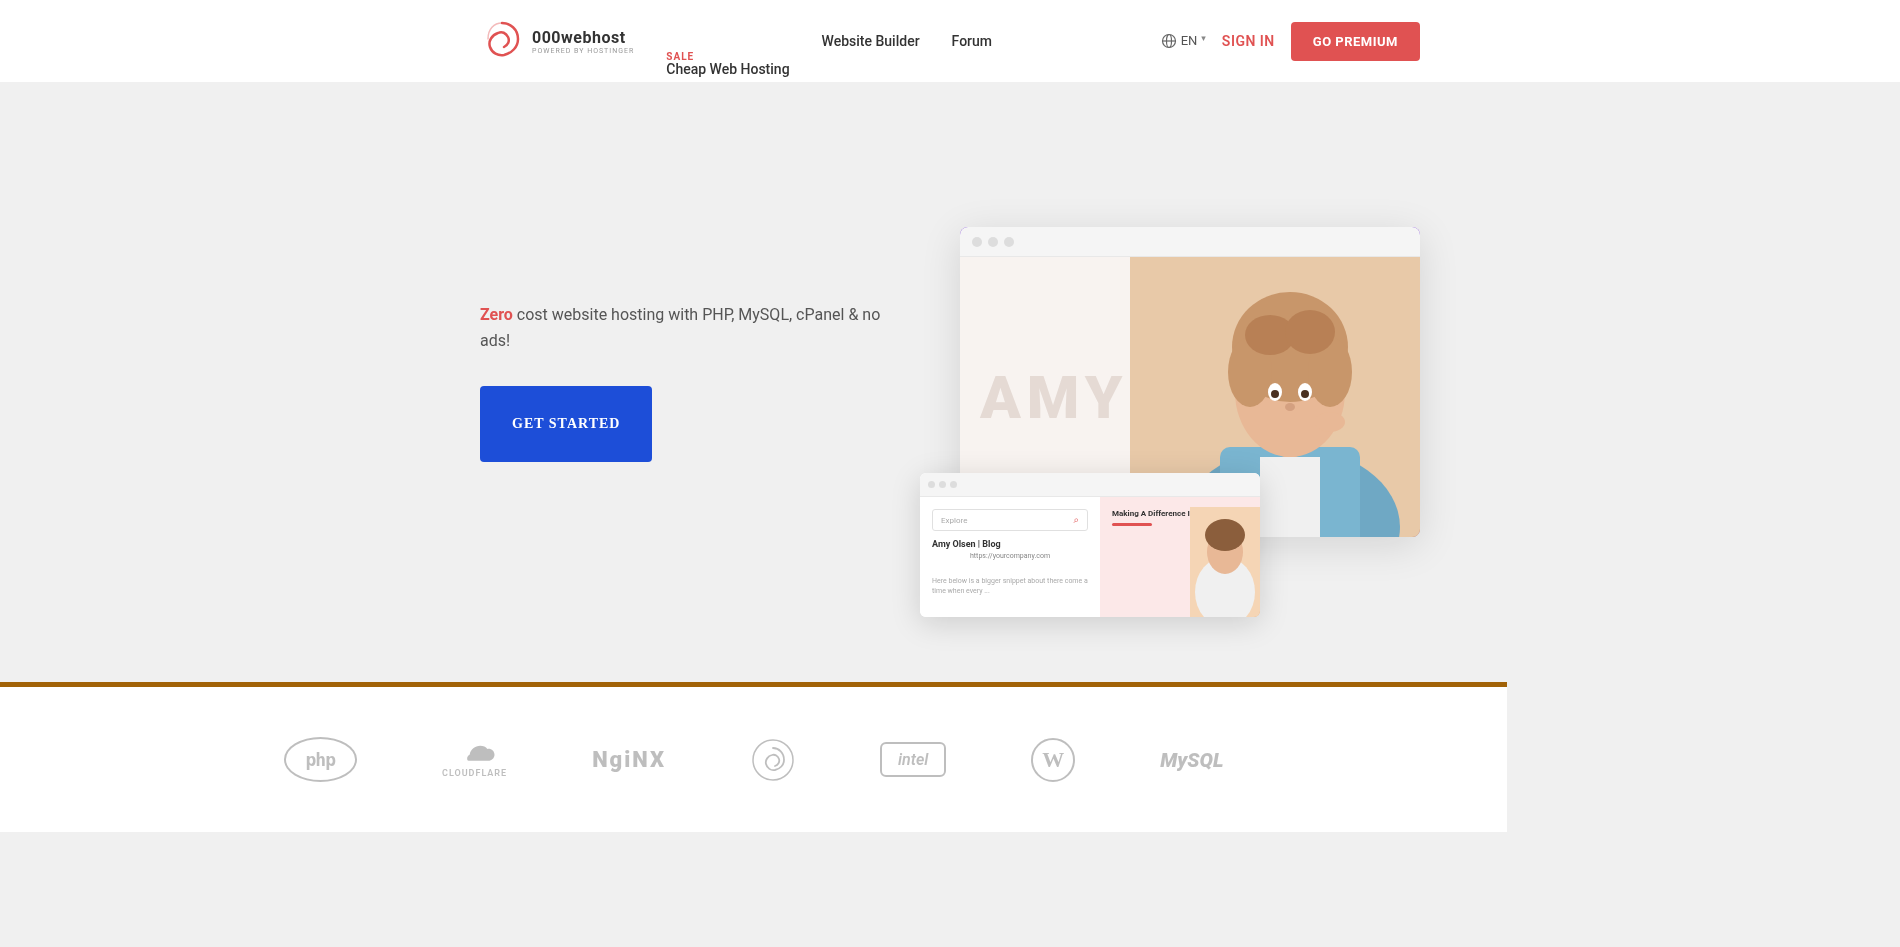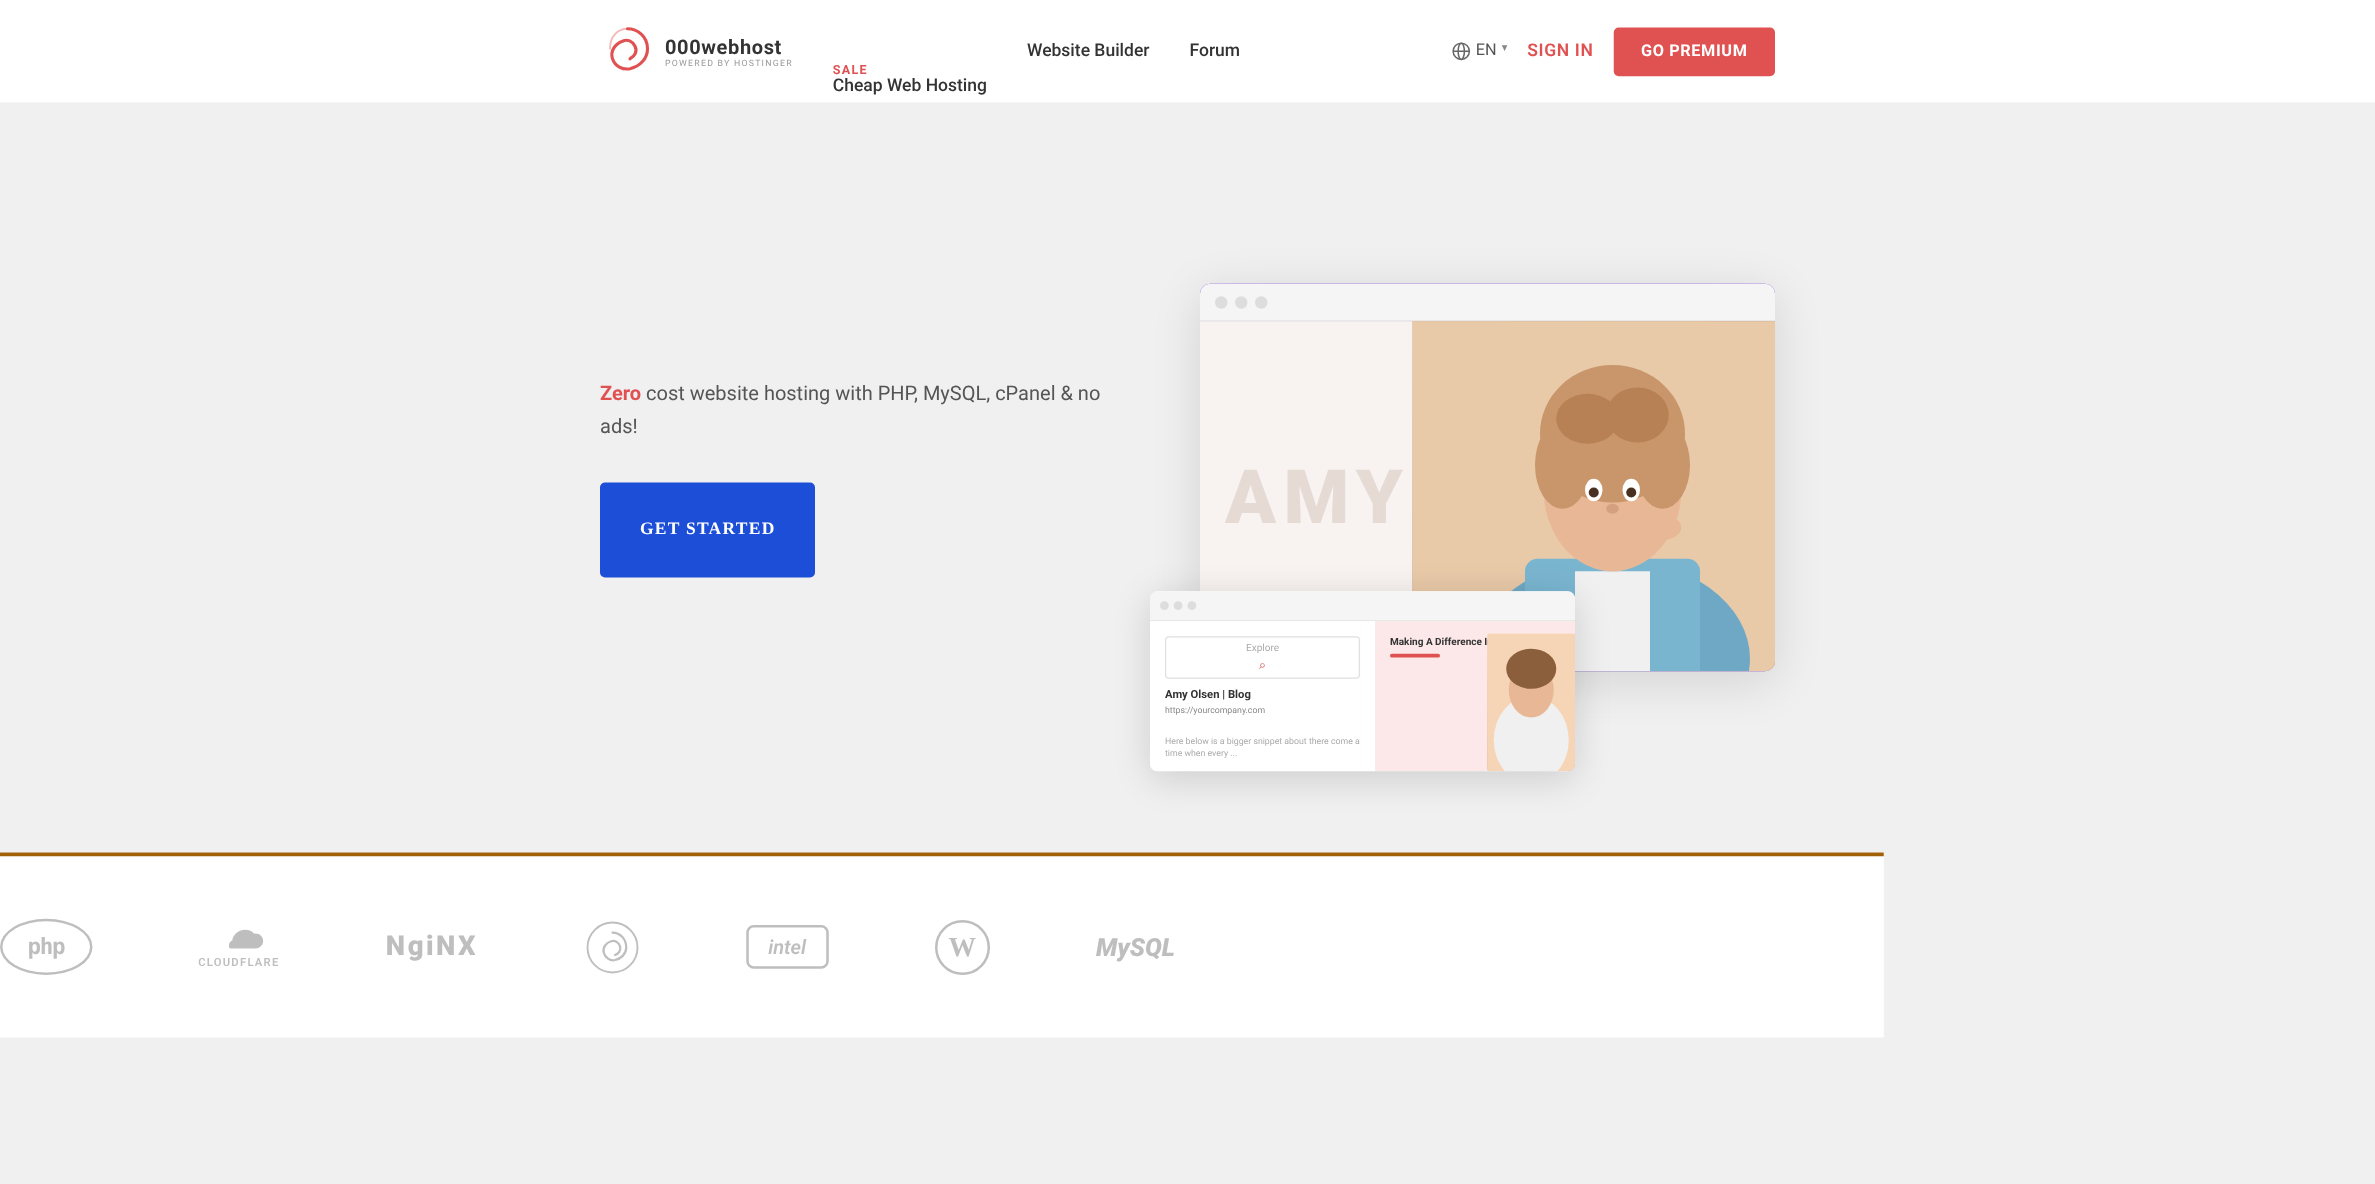--- a/index.html
+++ b/index.html
@@ -270,41 +270,41 @@
       padding: 12px;
     }
     .small-search {
       display: flex;
       align-items: center;
       border: 1px solid #e0e0e0;
       border-radius: 3px;
       padding: 4px 8px;
       margin-bottom: 8px;
       gap: 4px;
-      flex-direction: column;
     }
     .search-text {
       font-size: 8px;
       color: #aaa;
       flex: 1;
     }
     .search-icon-sm {
       font-size: 10px;
       color: #e05252;
     }
     .blog-title-sm {
       font-size: 9px;
       font-weight: 700;
       color: #333;
       margin-bottom: 3px;
     }
     .blog-url-sm {
       font-size: 7px;
       color: #888;
       margin-bottom: 0;
+      text-align: center;
     }
     .blog-text-sm {
       font-size: 7px;
       color: #aaa;
       line-height: 1.4;
       margin-top: 17px;
     }
     .small-right {
       flex: 1;
       background: #fce8e8;
@@ -355,21 +355,22 @@
       letter-spacing: 6px;
       text-transform: uppercase;
     }
 
     
     .logos-section {
       background: #fff;
       width: 1507px;
       padding: 50px 0;
       display: flex;
-      border-top: 3px solid #a16207;
+      justify-content: center;
+      border-top: 5px solid #a16207;
     }
     .logos-inner {
       width: 940px;
       display: flex;
       align-items: center;
       justify-content: space-between;
     }
     .tech-logo {
       display: flex;
       align-items: center;

